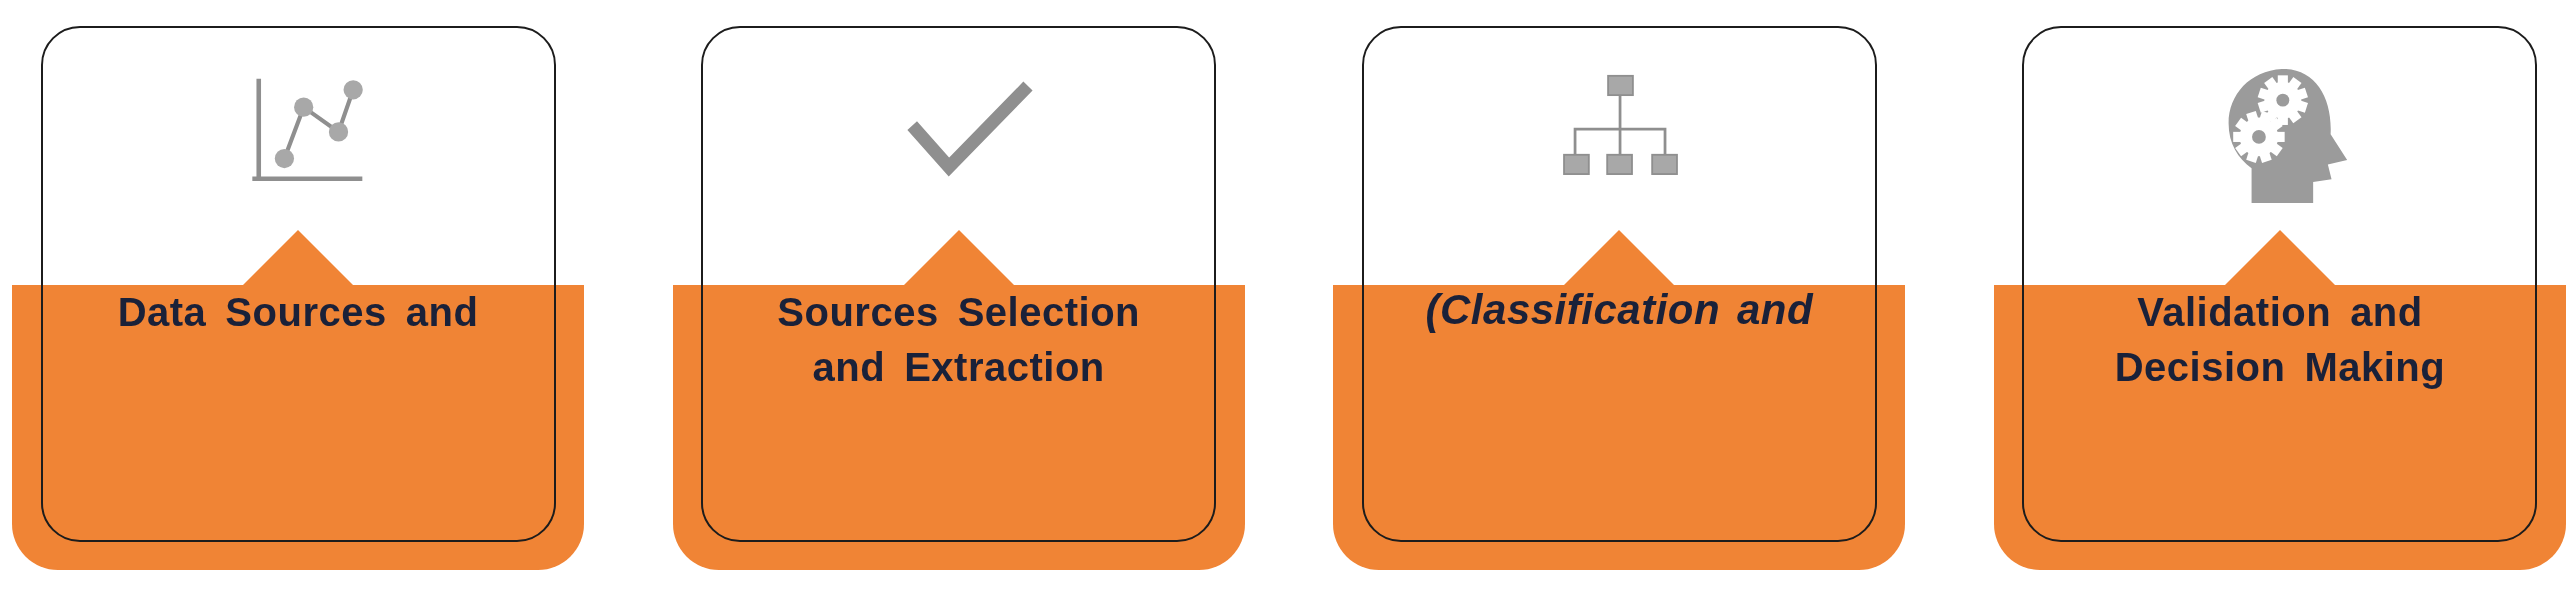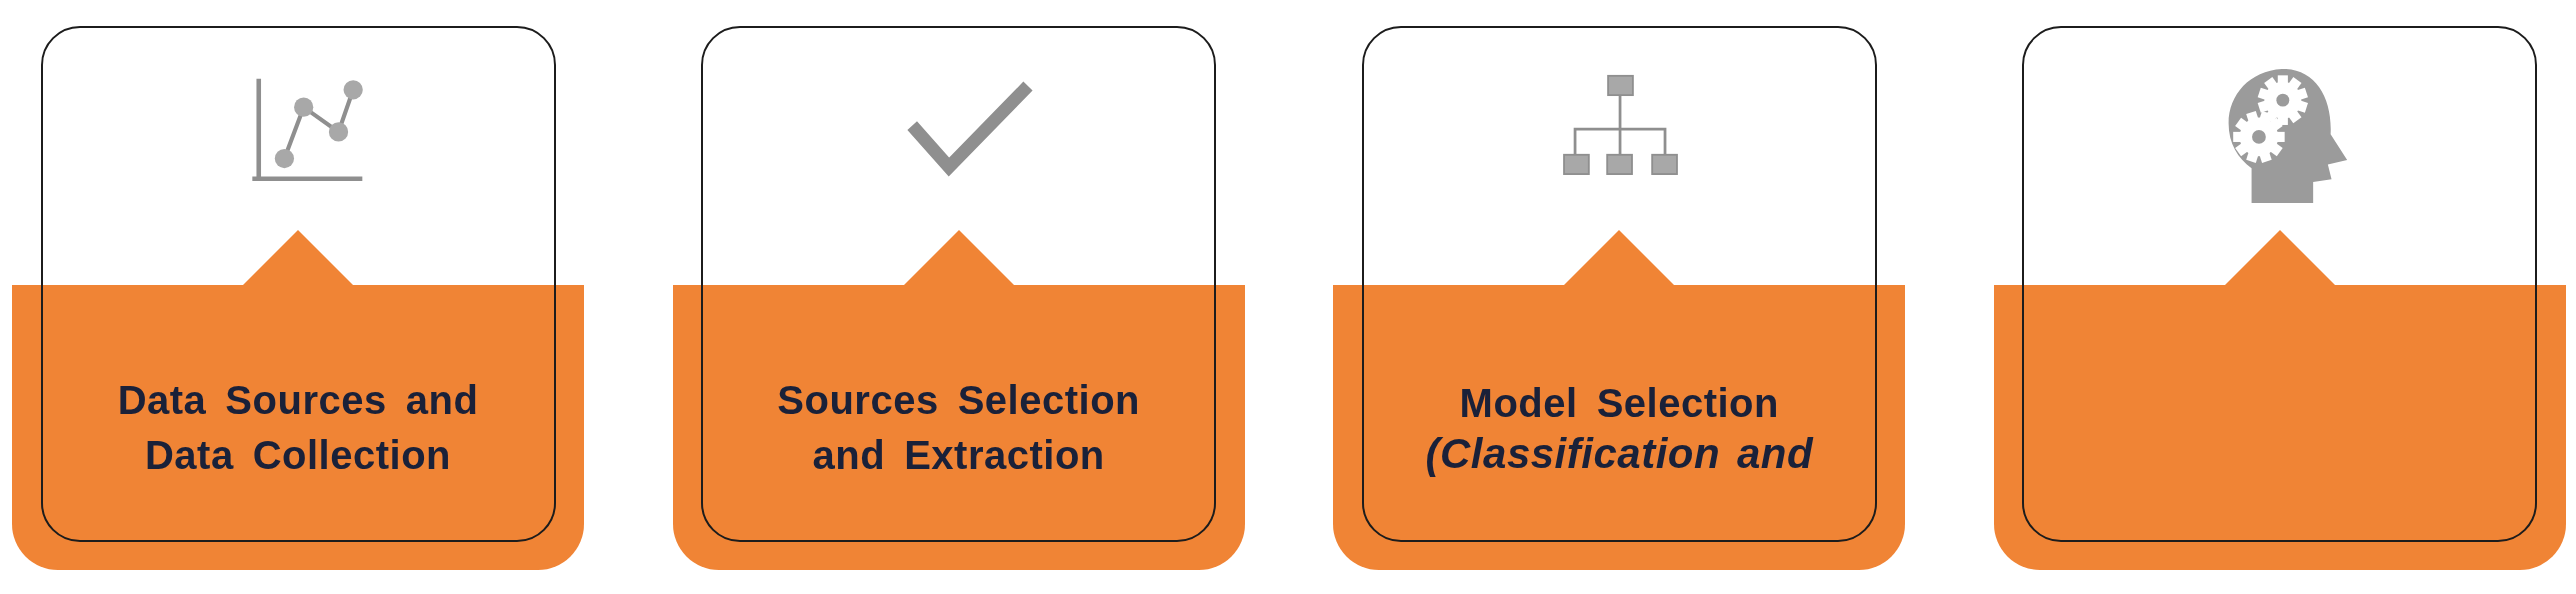--- a/index.html
+++ b/index.html
@@ -12,21 +12,21 @@
     justify-content:space-between;
     padding:0;
     box-sizing:border-box;
   }
   .rail{position:relative;width:2554px;height:594px;margin-left:12px;display:flex;justify-content:space-between;}
   .card{position:relative;width:572px;height:594px;flex:0 0 572px;}
   .band{
     position:absolute;left:0;top:285px;width:572px;height:285px;
     background:var(--accent_orange,#f08435);
     border-radius:0 0 46px 46px;
-    display:flex;align-items:center;justify-content:center;
+    display:flex;justify-content:center;
   }
   .notch{
     position:absolute;top:-55px;left:50%;transform:translateX(-50%);
     width:0;height:0;
     border-left:56px solid transparent;
     border-right:56px solid transparent;
     border-bottom:56px solid var(--accent_orange,#f08435);
   }
   .outline{
     position:absolute;left:28.5px;top:26px;width:511px;height:512px;
@@ -62,21 +62,20 @@
 <body>
 
 <div class="canvas">
   <div class="rail">
 
     <section class="card">
       <div class="band">
         <div class="notch"></div>
         <div class="label">
           <span class="ln">Data Sources and</span>
-          <span class="ln">Data Collection</span>
         </div>
       </div>
       <div class="outline"></div>
       <svg class="icon chart" width="121" height="110" viewBox="0 0 132 120">
         <path class="stroke-g" d="M15 3 L15 110 M8 112 L128 112" stroke-width="5"></path>
         <path class="stroke-g" d="M43 90 L64 34 L102 61 L118 15" stroke-width="4.5"></path>
         <circle class="fill-g" cx="43" cy="90" r="10.5"></circle>
         <circle class="fill-g" cx="64" cy="34" r="10.5"></circle>
         <circle class="fill-g" cx="102" cy="61" r="10.5"></circle>
         <circle class="fill-g" cx="118" cy="15" r="10.5"></circle>
@@ -94,38 +93,41 @@
       <div class="outline"></div>
       <svg class="icon check" width="136" height="106" viewBox="0 0 148 115">
         <path d="M10 56 L50 101 L136 13" fill="none" stroke="var(--icon_gray,#9e9e9e)" stroke-width="14" stroke-linecap="butt"></path>
       </svg>
     </section>
 
     <section class="card">
       <div class="band">
         <div class="notch"></div>
         <div class="label">
-          <span class="ln lg3">Model Selection</span>
           <span class="ln sm">(Classification and</span>
         </div>
       </div>
       <div class="outline"></div>
       <svg class="icon tree" width="115" height="112" viewBox="0 0 125 122">
         <path class="stroke-g" d="M62 23 L62 88" stroke-width="3"></path>
         <path class="stroke-g" d="M13 88 L13 60 L111 60 L111 88" stroke-width="3"></path>
         <rect class="sq" x="49" y="2" width="27" height="21"></rect>
         <rect class="sq" x="1" y="88" width="27" height="21"></rect>
         <rect class="sq" x="48" y="88" width="27" height="21"></rect>
         <rect class="sq" x="97" y="88" width="27" height="21"></rect>
       </svg>
     </section>
 
     <section class="card">
       <div class="band">
         <div class="notch"></div>
+        <div class="label">
+          <span class="ln">Validation and</span>
+          <span class="ln">Decision Making</span>
+        </div>
       </div>
       <div class="outline"></div>
       <svg class="icon head" width="125" height="140" viewBox="0 0 136 152">
         <path class="head-fill" d="M63 3
           C 28 5, 5 31, 5 62
           C 5 84, 15 100, 30 111
           L 30 149
           L 97 149
           L 97 126
           L 117 123

